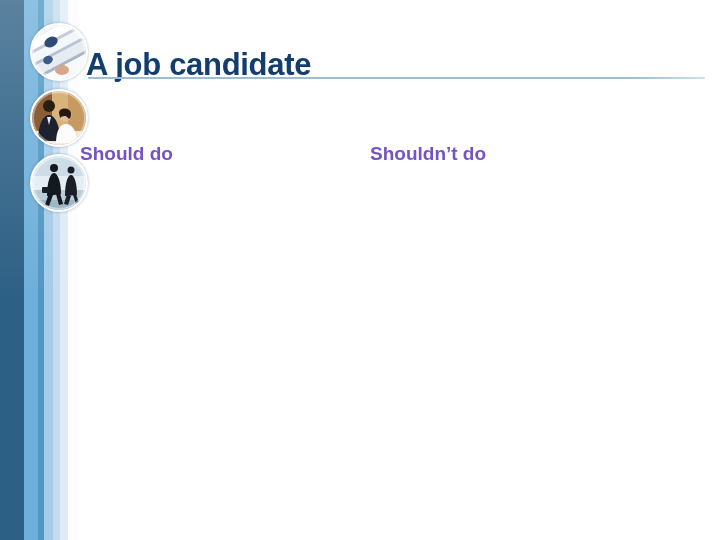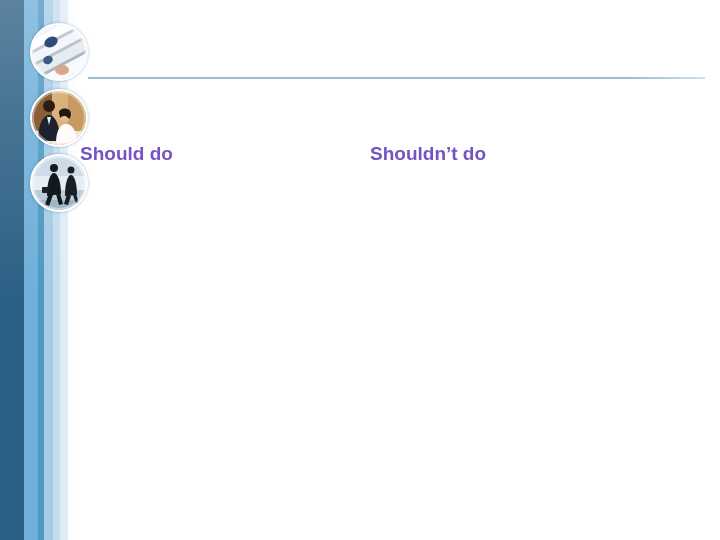--- a/index.html
+++ b/index.html
@@ -187,20 +187,21 @@
 
         <circle cx="39" cy="14" r="3.5" fill="#1a1f27"></circle>
         <path d="M33 40 C33 26 36 19 39 19 C42 19 45 26 45 39 Z" fill="#1a1f27"></path>
         <path d="M35 38 L32 48 L36 49 L39 40 Z" fill="#1a1f27"></path>
         <path d="M41 39 L44 48 L47 47 L44 38 Z" fill="#1a1f27"></path>
         <circle cx="27" cy="27" r="26" fill="none" stroke="rgba(255,255,255,0.45)" stroke-width="2"></circle>
       </svg>
     </div>
   </div>
 
+  <div id="title">A job candidate</div>
   <div id="title-rule"></div>
 
   <div class="col-heading" id="col-shouldnt">Shouldn’t do</div>
 
   <div class="col-heading" id="col-should">Should do</div>
 
   <div class="col-body" id="body-should"></div>
 
   <div class="col-body" id="body-shouldnt"></div>
 

